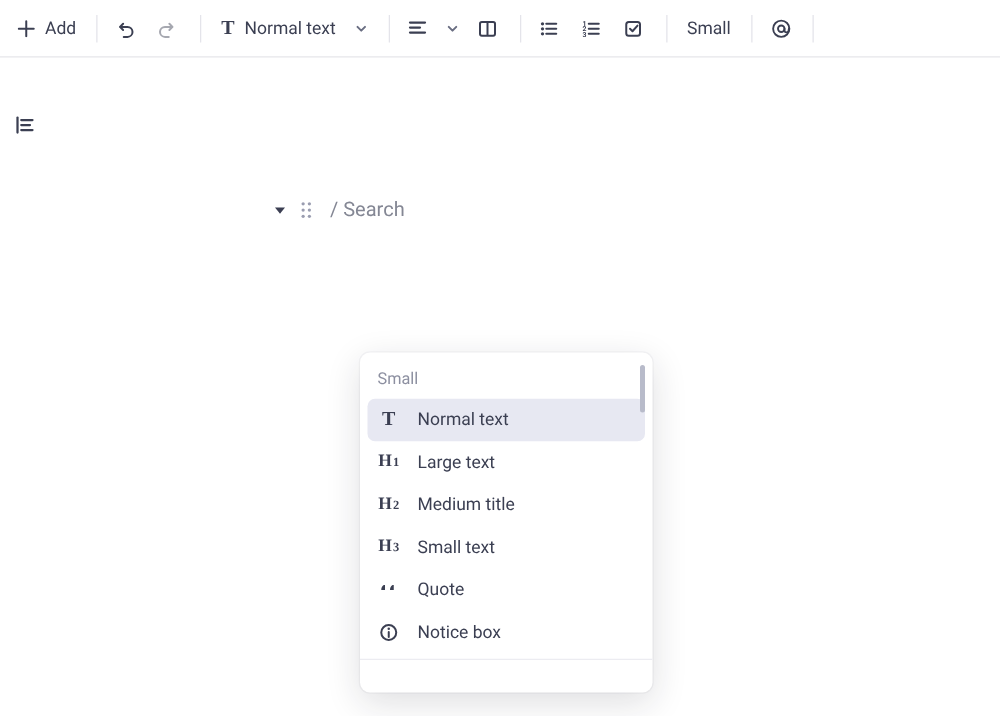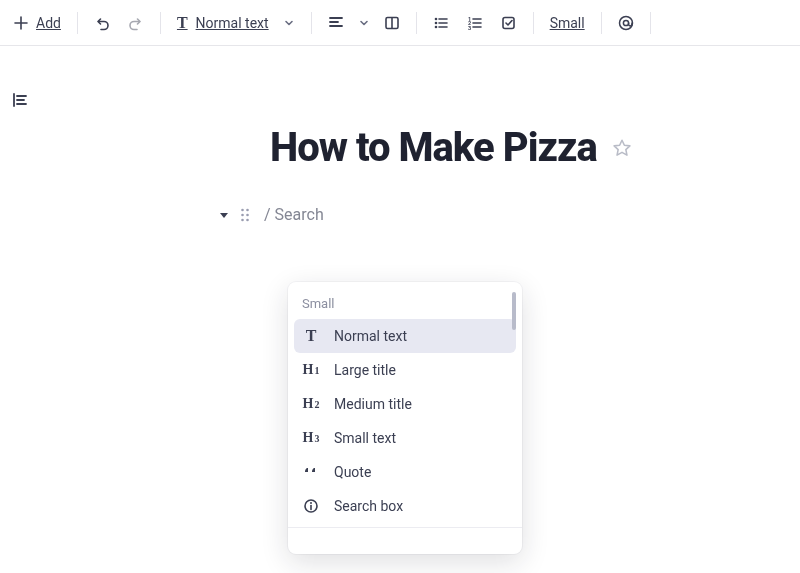--- a/index.html
+++ b/index.html
@@ -18,28 +18,27 @@
     height: 46px;
     padding: 0 6px;
     border-bottom: 1px solid #e6e6ea;
     gap: 2px;
     font-size: 14px;
     color: #3b3f52;
   }
   .tbtn {
     display: inline-flex;
     align-items: center;
-    justify-content: center;
+    justify-content: flex-start;
     height: 32px;
     min-width: 32px;
     padding: 0 6px;
     border-radius: 4px;
     cursor: pointer;
     color: #3b3f52;
-    text-decoration: underline;
   }
   .tbtn.wide { padding: 0 8px; gap: 8px; }
   .tbtn .lbl { font-size: 14px; color: #3b3f52; }
   .sep { width: 1px; height: 22px; background: #e4e4ea; margin: 0 6px; }
   svg { display: block; }
 
   
   .indent-wrap {
     position: absolute;
     left: 6px; top: 86px;
@@ -223,28 +222,20 @@
 </div>
 
 <div class="indent-wrap">
   <svg width="18" height="18" viewBox="0 0 18 18">
       <path d="M3 3v12" stroke="#3b3f52" stroke-width="1.8" stroke-linecap="round"></path>
       <path d="M6 5h9M6 9h7M6 13h9" stroke="#3b3f52" stroke-width="1.8" stroke-linecap="round"></path>
     </svg>
 </div>
 
 <div class="doc">
-  <div class="title-row">
-    <div class="title">How to Make Pizza</div>
-    <div class="star">
-      <svg width="22" height="22" viewBox="0 0 24 24">
-          <path d="M12 3.5l2.6 5.5 6 .7-4.4 4.1 1.2 6-5.4-3-5.4 3 1.2-6L3.4 9.7l6-.7L12 3.5z" fill="none" stroke="#b9bcc7" stroke-width="1.7" stroke-linejoin="round"></path>
-        </svg>
-    </div>
-  </div>
 
   <div class="slash-row">
     <div class="tri">
       <svg width="12" height="12" viewBox="0 0 12 12">
           <path d="M2 4h8L6 9z" fill="#3b3f52"></path>
         </svg>
     </div>
     <div class="drag-handle">
       <svg width="10" height="16" viewBox="0 0 10 16">
         <circle cx="2.5" cy="3" r="1.3" fill="#9a9db0"></circle>
@@ -263,21 +254,21 @@
   <div class="popup">
     <div class="scroll-ind"></div>
     <div class="section-label">Small</div>
 
     <div class="item sel">
       <span class="ico" style="font-size:16px">T</span>
       <span>Normal text</span>
     </div>
     <div class="item">
       <span class="ico">H<span class="h-sub">1</span></span>
-      <span>Large title</span>
+      <span>Large text</span>
     </div>
     <div class="item">
       <span class="ico">H<span class="h-sub">2</span></span>
       <span>Medium title</span>
     </div>
     <div class="item">
       <span class="ico">H<span class="h-sub">3</span></span>
       <span>Small text</span>
     </div>
     <div class="item">
@@ -289,21 +280,21 @@
       <span>Quote</span>
     </div>
     <div class="item">
       <span class="ico">
         <svg width="16" height="16" viewBox="0 0 16 16">
             <circle cx="8" cy="8" r="6" fill="none" stroke="#3b3f52" stroke-width="1.6"></circle>
             <circle cx="8" cy="5" r="1" fill="#3b3f52"></circle>
             <path d="M8 7.5v4" stroke="#3b3f52" stroke-width="1.6" stroke-linecap="round"></path>
           </svg>
       </span>
-      <span>Search box</span>
+      <span>Notice box</span>
     </div>
 
     <div class="hr"></div>
     <div class="more">
       
     </div>
   </div>
 </div>
 
 </body></html>

